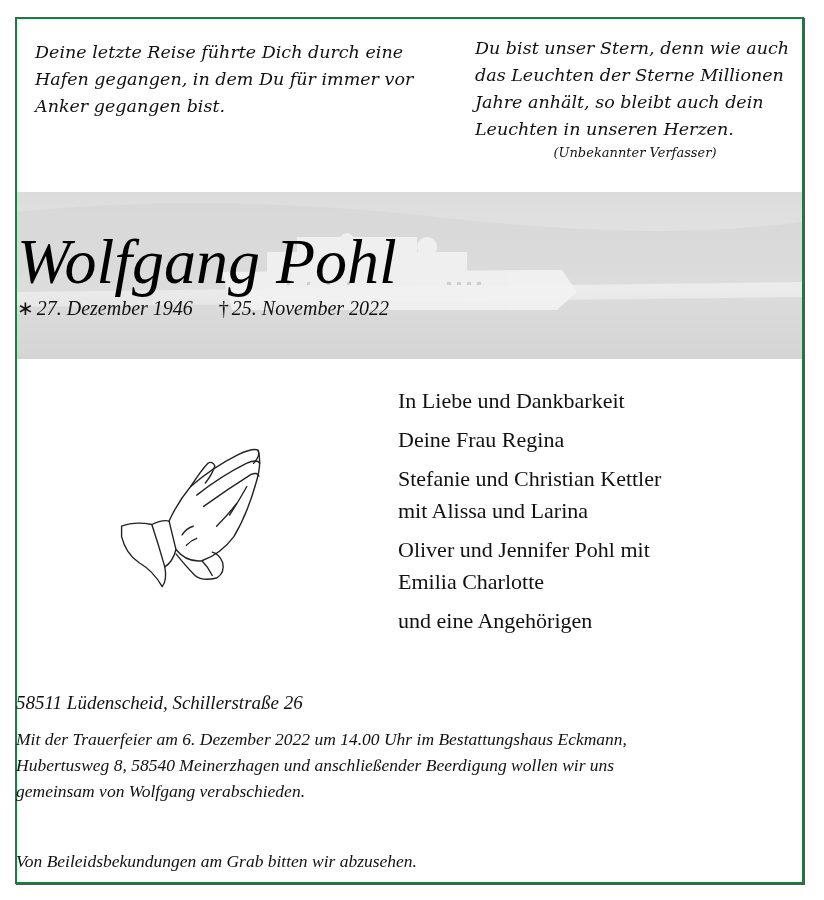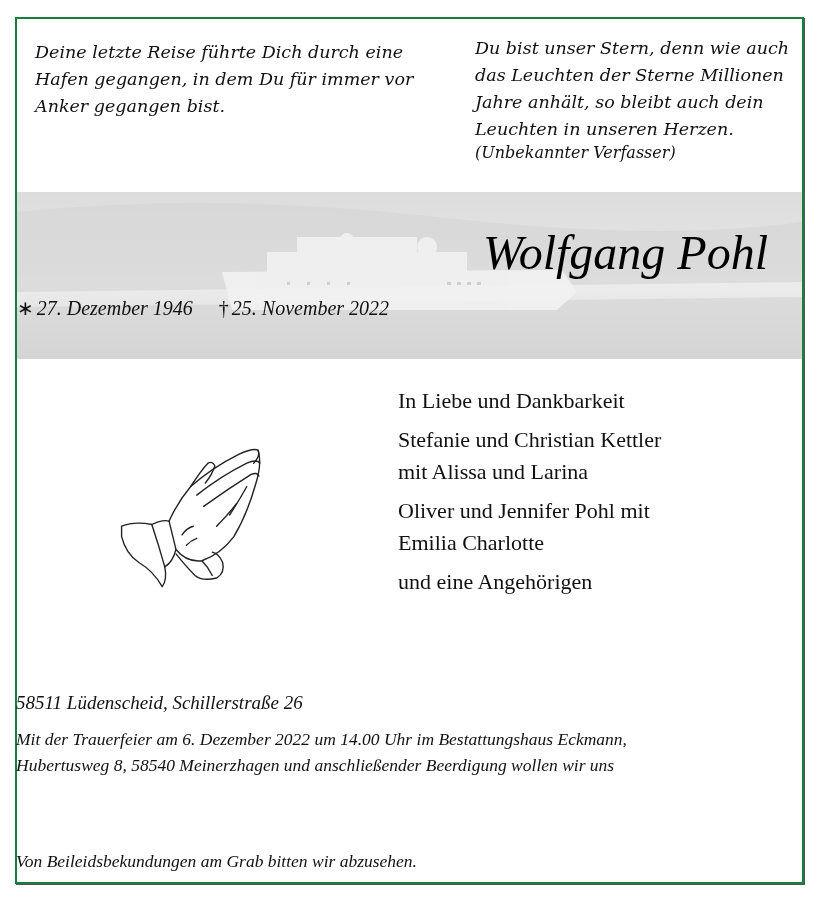--- a/index.html
+++ b/index.html
@@ -3,26 +3,26 @@
 <meta charset="utf-8">
 <style>
   html, body { margin: 0; padding: 0; background: #ffffff; }
   body { width: 824px; height: 900px; position: relative; overflow: hidden;
          font-family: "DejaVu Serif", "Liberation Serif", serif; color: #111; }
   .frame { position: absolute; left: 15px; top: 17px; width: 785px; height: 863px;
            border: 2px solid #15803d; box-shadow: 1px 1px 0 #555; background: #fff; }
   .poem { position: absolute; font-style: italic; font-size: 17.5px; line-height: 27px; }
   .poem-left { left: 18px; top: 20px; width: 380px; }
   .poem-right { left: 458px; top: 16px; width: 320px; }
-  .attribution { font-size: 16px; line-height: 20px; display: block; }
+  .attribution { font-size: 13px; line-height: 20px; display: block; text-align: center; }
   .banner { position: absolute; left: 0; top: 173px; width: 785px; height: 167px; overflow: hidden;
             background: linear-gradient(180deg, #dcdcdc 0%, #e6e6e6 45%, #ececec 55%, #e2e2e2 80%, #d8d8d8 100%); }
   .banner svg.bg { position: absolute; left: 0; top: 0; width: 785px; height: 167px; }
-  .name { position: absolute; left: 0; width: 751px; top: 33px; text-align: right;
-          font-family: "Liberation Serif", serif; font-style: italic; font-size: 48px; color: #000; }
+  .name { position: absolute; left: 0; width: 751px; top: 33px; text-align: left;
+          font-family: "Liberation Serif", serif; font-style: italic; font-size: 64px; color: #000; }
   .dates { position: absolute; left: 0; width: 785px; top: 104px; text-align: left;
            font-family: "Liberation Serif", serif; font-style: italic; font-size: 20px; color: #111; }
   .dates .sym { font-style: normal; margin-right: 3px; }
   .dates .gap { display: inline-block; width: 26px; }
   .hands { position: absolute; left: 100px; top: 420px; width: 190px; height: 190px; }
   .family { position: absolute; left: 398px; top: 385px; width: 380px; 
             font-family: "Liberation Serif", serif; font-size: 22px; line-height: 32px; }
   .family p { margin: 0 0 7px 0; }
   .bottom { position: absolute; left: 16px; width: 770px; font-style: italic;
             font-family: "Liberation Serif", serif; font-size: 17.5px; line-height: 26px; }
@@ -90,30 +90,34 @@
   <path d="M135 118 Q148 105 158 92"></path>
   <path d="M88 150 Q100 165 110 175 Q118 182 135 178 Q145 172 142 160 Q138 150 130 148"></path>
   <path d="M118 158 Q125 165 130 175"></path>
   <path d="M95 128 Q100 120 108 118"></path>
   <path d="M100 140 Q106 134 112 132"></path>
 </svg>
 
 <div class="family">
   <p>In Liebe und Dankbarkeit</p>
   <p>
+    <span>Deine Frau Regina</span>
+  </p>
+  <p>
     <span>Stefanie und Christian Kettler</span><br>
     <span>mit Alissa und Larina</span>
   </p>
   <p>
     <span>Oliver und Jennifer Pohl mit</span><br>
     <span>Emilia Charlotte</span>
   </p>
   <p>
     <span>und eine Angehörigen</span>
   </p>
 </div>
 
 <div class="bottom address">58511 Lüdenscheid, Schillerstraße 26</div>
 <div class="bottom ceremony">
   <div>Mit der Trauerfeier am 6. Dezember 2022 um 14.00 Uhr im Bestattungshaus Eckmann,</div>
   <div>Hubertusweg 8, 58540 Meinerzhagen und anschließender Beerdigung wollen wir uns</div>
+  <div>gemeinsam von Wolfgang verabschieden.</div>
 </div>
 <div class="bottom condolence">Von Beileidsbekundungen am Grab bitten wir abzusehen.</div>
 
 </body></html>

